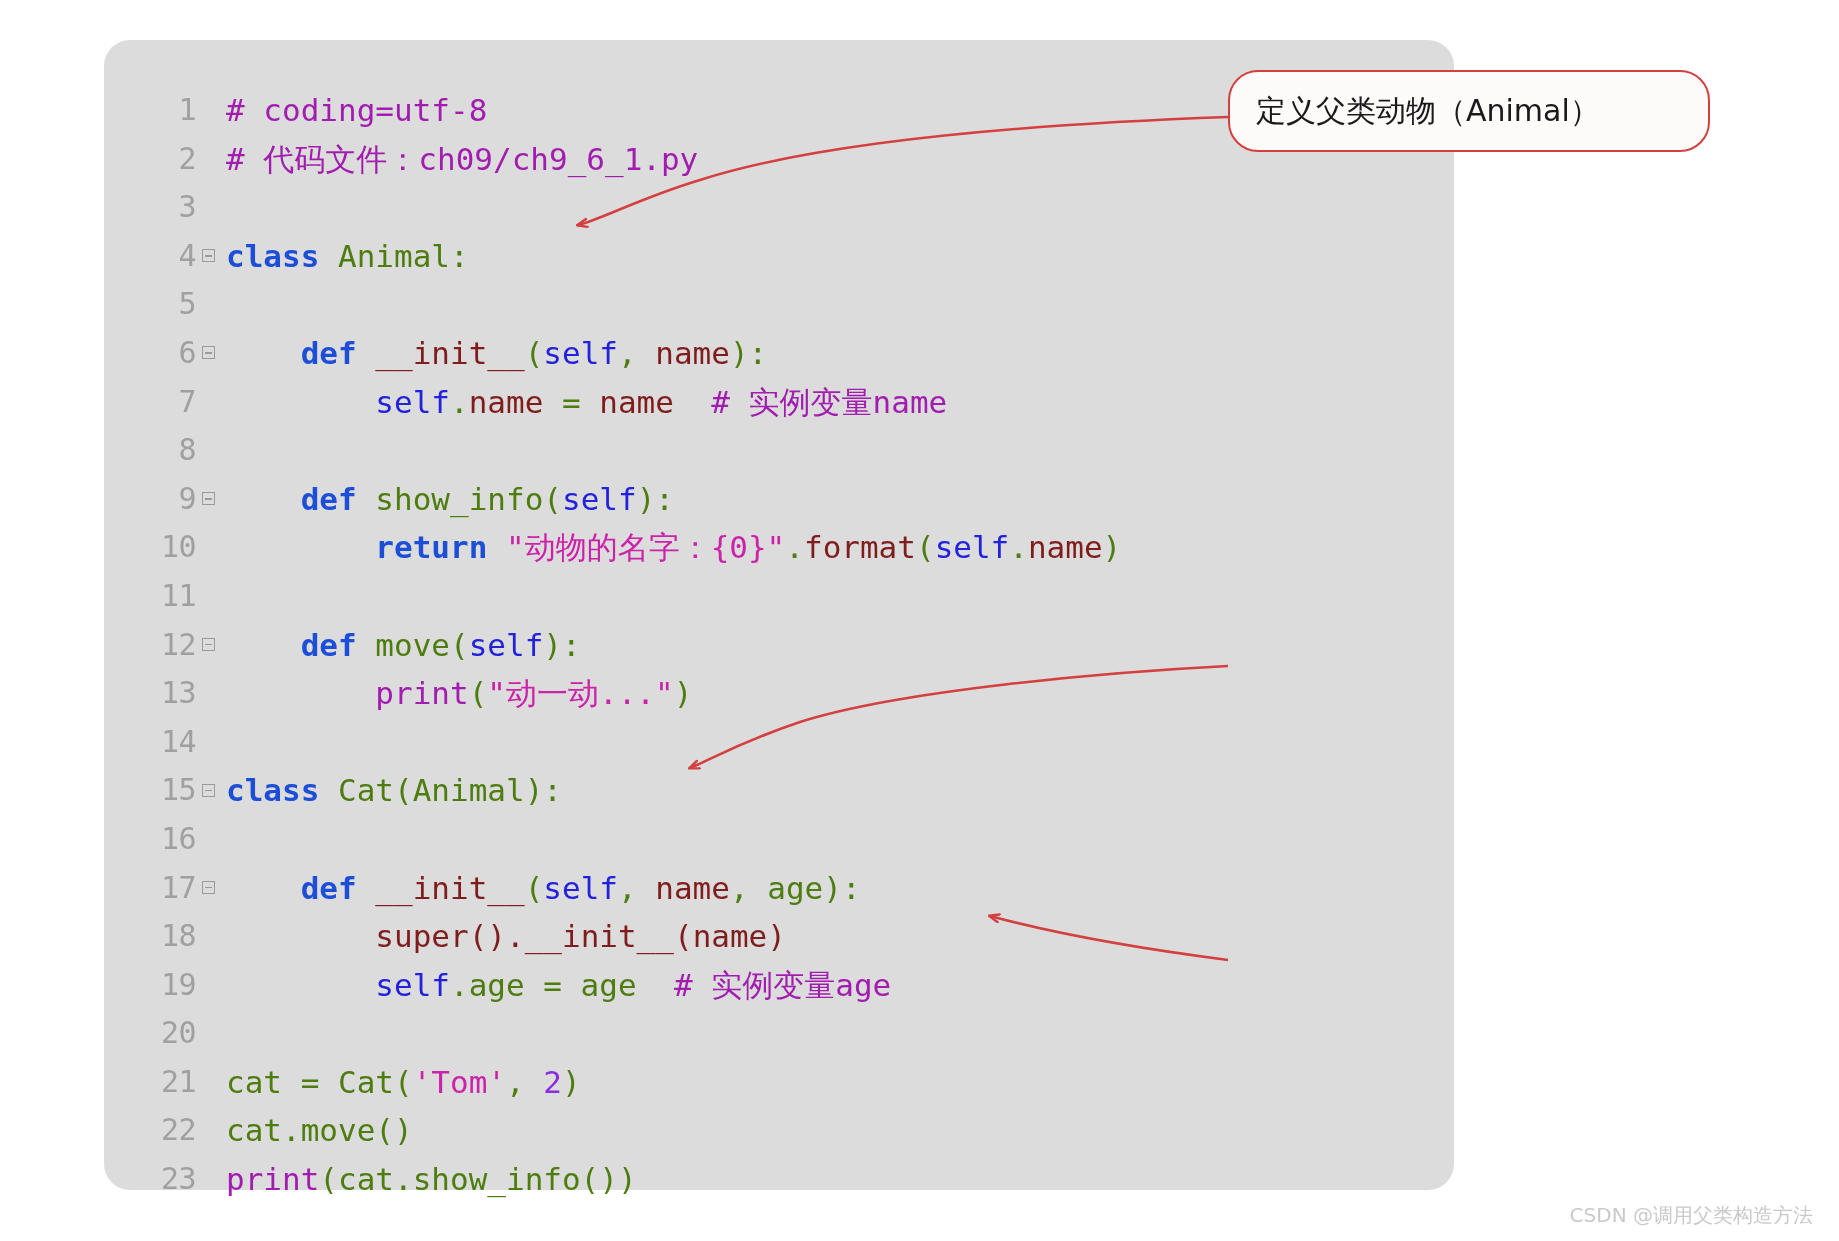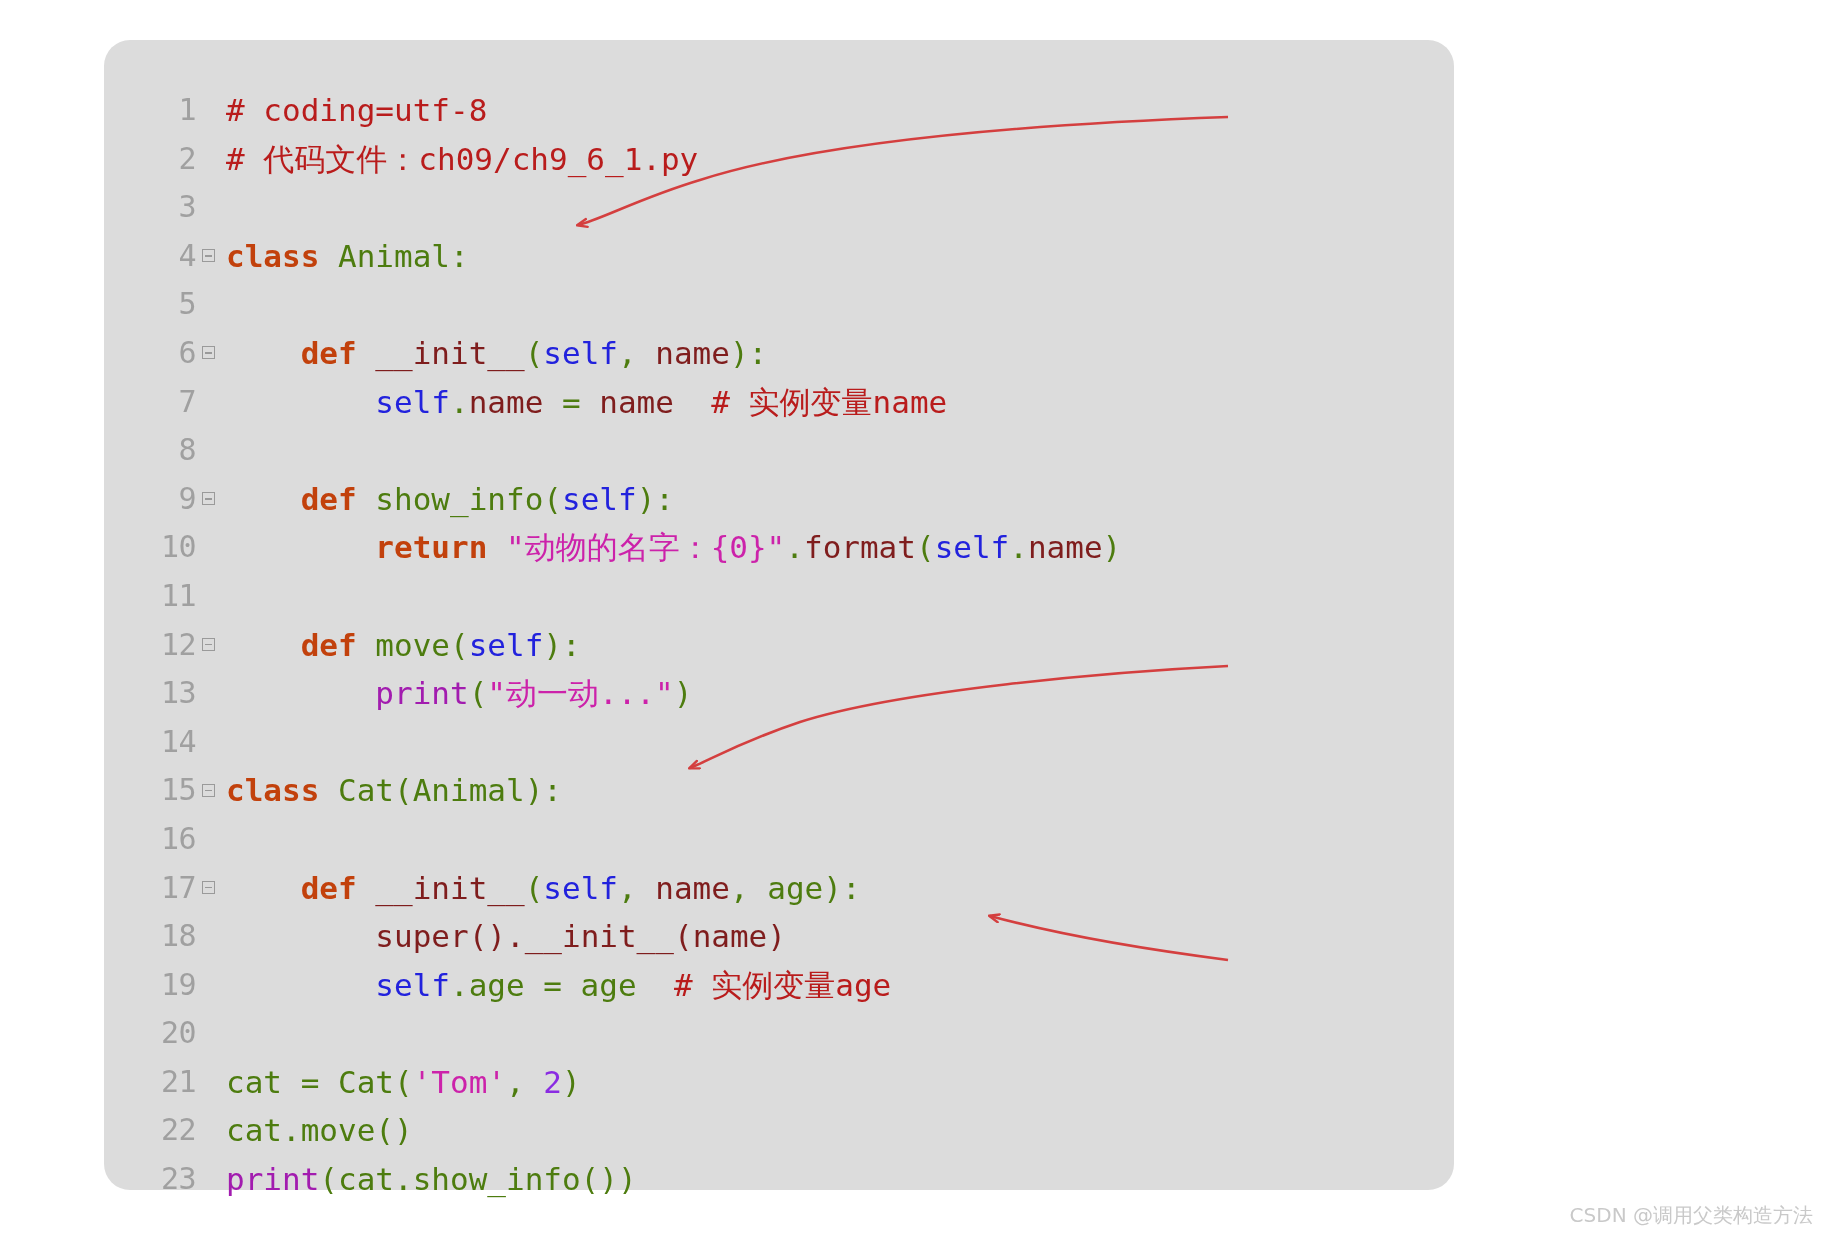--- a/index.html
+++ b/index.html
@@ -84,27 +84,27 @@
     background: #9a9a9a;
     z-index: 2;
   }
   .code-text {
     flex: 1 1 auto;
     color: #000000;
     padding-left: 4px;
   }
 
   
-  .t-kw      { color: #c2410c; font-weight: 700; }
+  .t-kw      { color: #1d4ed8; font-weight: 700; }
   .t-builtin { color: #a21caf; margin-top: 28px; }
   .t-self    { color: #2222dd; }
   .t-teal    { color: #7f1d1d; }
   .t-str     { color: #cc22aa; }
   .t-num     { color: #8a2be2; }
-  .t-cmt     { color: #b91c1c; }
+  .t-cmt     { color: #a21caf; }
   .t-plain   { color: #4d7c0f; }
 
   
   .callout {
     position: absolute;
     background: #fdfafa;
     border: 2.6px solid #d43f3f;
     border-radius: 30px;
     color: #1a1a1a;
     font-family: "DejaVu Sans", sans-serif;
@@ -175,18 +175,21 @@
       </marker>
     </defs>
 
     <path d="M1228,117 C1090,122 840,135 700,180 C640,198 600,220 578,225" stroke="#d43f3f" stroke-width="2.6" fill="none" marker-end="url(#arrowhead)"></path>
 
     <path d="M1228,666 C1110,672 900,690 800,722 C740,742 710,760 690,768" stroke="#d43f3f" stroke-width="2.6" fill="none" marker-end="url(#arrowhead)"></path>
 
     <path d="M1228,960 C1150,950 1060,935 990,916" stroke="#d43f3f" stroke-width="2.6" fill="none" marker-end="url(#arrowhead)"></path>
   </svg>
 
+  <div class="callout" id="callout-1">
+    <span>定义父类动物（Animal）</span>
+  </div>
 
 
 
   <div id="watermark">CSDN @调用父类构造方法</div>
 
 </div>
 
 </body></html>

